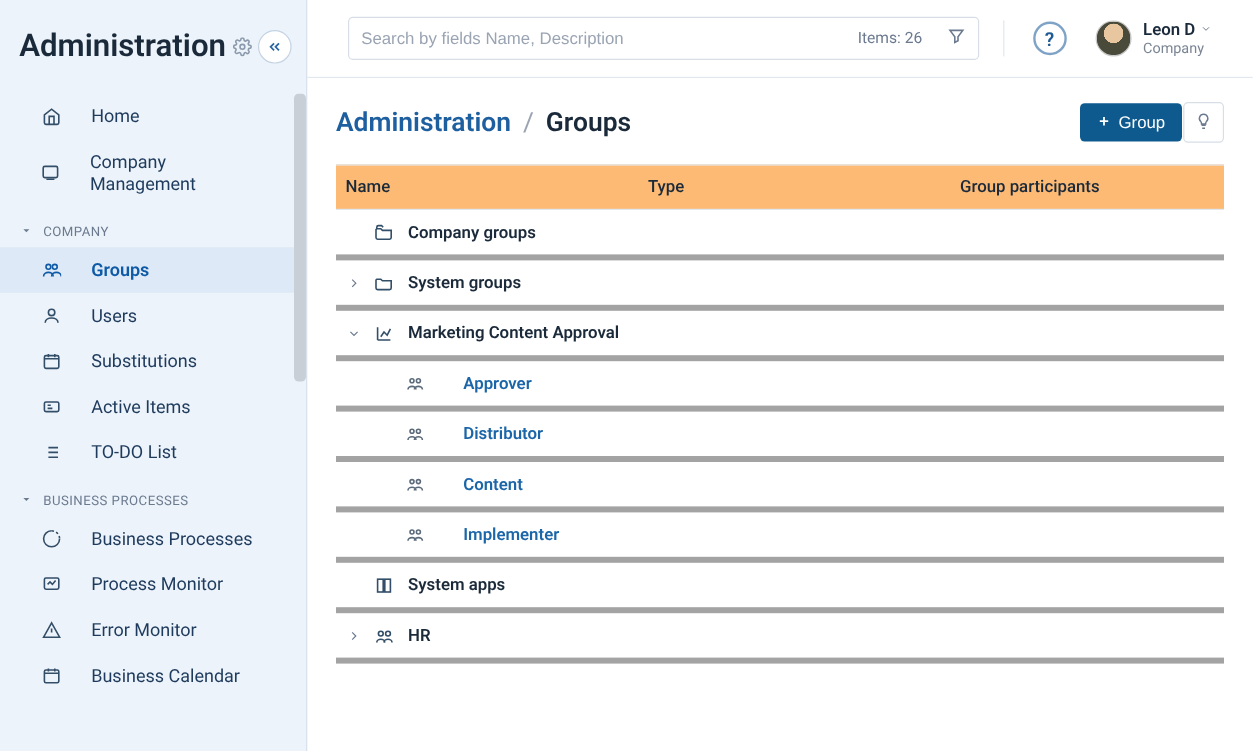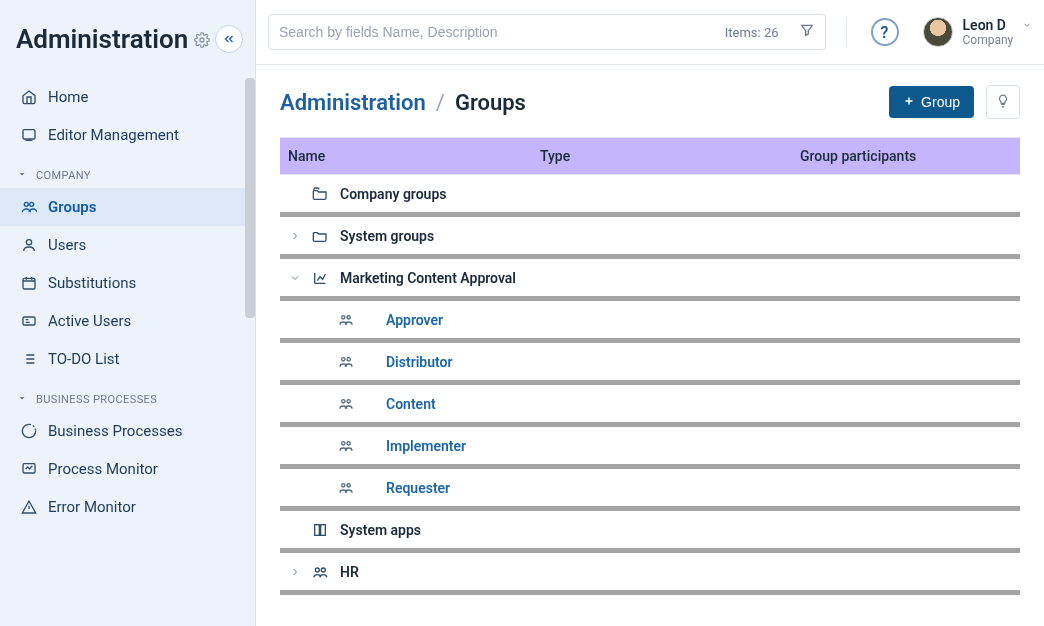--- a/index.html
+++ b/index.html
@@ -7,53 +7,53 @@
   .app { display: flex; height: 100%; }
 
   
   .sidebar { width: 256px; background: #ecf3fa; border-right: 1px solid #d9e2ec; display: flex; flex-direction: column; }
   .sidebar-header { display: flex; align-items: center; justify-content: space-between; padding: 24px 12px 24px 16px; }
   .sidebar-title { font-size: 26px; font-weight: 600; color: #1b2a3a; display: flex; align-items: center; gap: 6px; }
   .collapse-btn { width: 28px; height: 28px; border-radius: 50%; border: 1px solid #c4d3e3; background: #fff; display: flex; align-items: center; justify-content: center; cursor: pointer; color: #2c66a0; }
   .scrollbox { position: relative; flex: 1; overflow: hidden; }
   .scrollbar { position: absolute; right: 0; top: 0; width: 10px; height: 240px; background: #c9cfd6; border-radius: 4px; }
   .nav { list-style: none; padding: 0 0 12px 0; }
-  .nav-item { display: flex; align-items: center; gap: 10px; padding: 10px 20px; font-size: 15px; color: #1e3a5c; cursor: pointer; }
+  .nav-item { display: flex; align-items: center; gap: 24px; padding: 10px 34px; font-size: 15px; color: #1e3a5c; cursor: pointer; }
   .nav-item.active { background: #dde9f6; color: #0e5aa7; font-weight: 600; }
   .nav-item .icon { width: 18px; height: 18px; display: inline-flex; align-items: center; justify-content: center; color: #334e68; }
   .nav-item.active .icon { color: #0e5aa7; }
   .nav-section { display: flex; align-items: center; gap: 6px; padding: 14px 16px 6px 16px; font-size: 11px; letter-spacing: .4px; color: #6b7a8f; text-transform: uppercase; }
   .nav-section .chev { width: 14px; height: 14px; }
 
   
   .main { flex: 1; display: flex; flex-direction: column; }
-  .topbar { display: flex; align-items: center; justify-content: space-between; padding: 14px 12px; border-bottom: 1px solid #e2e8ef; gap: 20px; }
+  .topbar { display: flex; align-items: center; justify-content: space-between; padding: 14px 34px; border-bottom: 1px solid #e2e8ef; gap: 20px; }
   .search-wrap { flex: 1; max-width: 560px; display: flex; align-items: center; height: 36px; border: 1px solid #d7dee6; border-radius: 4px; padding: 0 10px; color: #7a8594; background: #fff; }
   .search-wrap input { border: none; outline: none; flex: 1; font-size: 14px; color: #445; background: transparent; }
   .search-wrap input::placeholder { color: #9aa4b2; }
   .items-count { font-size: 13px; color: #6b7a8f; white-space: nowrap; margin-right: 20px; }
   .filter-ic { color: #6b7a8f; }
   .topbar-right { display: flex; align-items: center; gap: 24px; border-left: 1px solid #e2e8ef; padding-left: 24px; }
   .help-circle { width: 28px; height: 28px; border-radius: 50%; border: 2px solid #7fa3c7; display: flex; align-items: center; justify-content: center; color: #1e5a93; font-size: 16px; font-weight: 600; cursor: pointer; }
   .user { display: flex; align-items: center; gap: 10px; cursor: pointer; }
   .avatar { width: 30px; height: 30px; border-radius: 50%; background: radial-gradient(circle at 50% 35%, #e8c6a0 0 35%, #4a4a3a 36% 100%); border: 1px solid #c8c8c8; }
-  .user-text .name { font-size: 14px; font-weight: 600; color: #1b2a3a; display: flex; align-items: center; gap: 16px; }
+  .user-text .name { font-size: 14px; font-weight: 600; color: #1b2a3a; display: flex; align-items: center; gap: 4px; }
   .user-text .sub { font-size: 12px; color: #7a8594; }
 
   .content { padding: 20px 24px 0 24px; flex: 1; overflow: hidden; }
   .crumbs-row { display: flex; align-items: center; justify-content: space-between; margin-bottom: 18px; }
   .crumbs { font-size: 22px; font-weight: 600; display: flex; align-items: center; gap: 10px; }
   .crumb-link { color: #1e5fa0; }
   .crumb-sep { color: #9aa4b2; font-weight: 400; }
   .crumb-current { color: #1b2a3a; }
-  .crumb-actions { display: flex; gap: 12px; align-items: center; }
+  .crumb-actions { display: flex; gap: 1px; align-items: center; }
   .btn-primary { background: #0e5a8f; color: #fff; border: none; border-radius: 4px; padding: 8px 14px; font-size: 14px; font-weight: 500; display: flex; align-items: center; gap: 6px; cursor: pointer; }
   .btn-icon { background: #fff; border: 1px solid #d7dee6; border-radius: 4px; width: 34px; height: 34px; display: flex; align-items: center; justify-content: center; cursor: pointer; color: #6b7a8f; }
 
-  .table-head { display: flex; background: #c4b5fd; border-top: 1px solid #e2e8ef; border-bottom: 1px solid #e2e8ef; font-size: 14px; color: #1b2a3a; font-weight: 500; }
+  .table-head { display: flex; background: #fdba74; border-top: 1px solid #e2e8ef; border-bottom: 1px solid #e2e8ef; font-size: 14px; color: #1b2a3a; font-weight: 500; }
   .col-name-h { padding: 10px 0 10px 8px; width: 260px; }
   .col-type-h { padding: 10px 0; width: 260px; }
   .col-part-h { padding: 10px 0; flex: 1; }
 
   .tree { font-size: 14px; }
   .row { display: flex; align-items: center; height: 42px; border-bottom: 5px solid #a3a3a3; padding-left: 6px; }
   .toggle { width: 18px; display: inline-flex; align-items: center; justify-content: center; color: #6b7a8f; }
   .row .icon { width: 20px; display: inline-flex; align-items: center; justify-content: center; color: #334e68; margin-right: 10px; margin-left: 6px; }
   .row .label { color: #1b2a3a; font-weight: 600; }
   .row.link .label { color: #1b66a8; font-weight: 600; cursor: pointer; }
@@ -96,21 +96,21 @@
             </span>
           <span>Home</span>
         </li>
         <li class="nav-item">
           <span class="icon">
               <svg width="16" height="16" viewBox="0 0 24 24" fill="none" stroke="currentColor" stroke-width="2">
                 <rect x="3" y="4" width="18" height="14" rx="2"></rect>
                 <path d="M7 20h10"></path>
               </svg>
             </span>
-          <span>Editor Management</span>
+          <span>Company Management</span>
         </li>
 
         <li class="nav-section">
           <span class="chev"><svg width="12" height="12" viewBox="0 0 24 24" fill="currentColor">
                 <path d="M7 10l5 5 5-5z"></path>
               </svg></span>
           <span>COMPANY</span>
         </li>
         <li class="nav-item active">
           <span class="icon">
@@ -141,21 +141,21 @@
             </span>
           <span>Substitutions</span>
         </li>
         <li class="nav-item">
           <span class="icon">
               <svg width="16" height="16" viewBox="0 0 24 24" fill="none" stroke="currentColor" stroke-width="2">
                 <rect x="3" y="6" width="18" height="12" rx="2"></rect>
                 <path d="M7 10h4M7 14h6"></path>
               </svg>
             </span>
-          <span>Active Users</span>
+          <span>Active Items</span>
         </li>
         <li class="nav-item">
           <span class="icon">
               <svg width="16" height="16" viewBox="0 0 24 24" fill="none" stroke="currentColor" stroke-width="2">
                 <path d="M8 6h12M8 12h12M8 18h12M4 6h.01M4 12h.01M4 18h.01"></path>
               </svg>
             </span>
           <span>TO-DO List</span>
         </li>
 
@@ -184,20 +184,29 @@
           <span>Process Monitor</span>
         </li>
         <li class="nav-item">
           <span class="icon">
               <svg width="16" height="16" viewBox="0 0 24 24" fill="none" stroke="currentColor" stroke-width="2">
                 <path d="M12 3l10 18H2z"></path>
                 <path d="M12 10v5M12 18h.01"></path>
               </svg>
             </span>
           <span>Error Monitor</span>
+        </li>
+        <li class="nav-item">
+          <span class="icon">
+              <svg width="16" height="16" viewBox="0 0 24 24" fill="none" stroke="currentColor" stroke-width="2">
+                <rect x="3" y="5" width="18" height="16" rx="2"></rect>
+                <path d="M3 9h18M8 3v4M16 3v4"></path>
+              </svg>
+            </span>
+          <span>Business Calendar</span>
         </li>
       </ul>
     </div>
   </aside>
 
   <main class="main">
     <div class="topbar">
       <div class="search-wrap">
         <input type="text" placeholder="Search by fields Name, Description" style="">
         <span class="items-count">Items: 26</span>
@@ -326,31 +335,20 @@
           <span class="icon">
               <svg width="16" height="16" viewBox="0 0 24 24" fill="none" stroke="#5b6b7c" stroke-width="2">
                 <circle cx="8" cy="8" r="2.5"></circle>
                 <circle cx="16" cy="8" r="2.5"></circle>
                 <path d="M3 19c0-2.5 2.5-4 5-4s5 1.5 5 4"></path>
                 <path d="M11 19c0-2.5 2.5-4 5-4s5 1.5 5 4"></path>
               </svg>
             </span>
           <span class="label">Implementer</span>
         </div>
-        <div class="row link indent-1">
-          <span class="icon">
-              <svg width="16" height="16" viewBox="0 0 24 24" fill="none" stroke="#5b6b7c" stroke-width="2">
-                <circle cx="8" cy="8" r="2.5"></circle>
-                <circle cx="16" cy="8" r="2.5"></circle>
-                <path d="M3 19c0-2.5 2.5-4 5-4s5 1.5 5 4"></path>
-                <path d="M11 19c0-2.5 2.5-4 5-4s5 1.5 5 4"></path>
-              </svg>
-            </span>
-          <span class="label">Requester</span>
-        </div>
         <div class="row norm">
           <span class="toggle"></span>
           <span class="icon">
               <svg width="16" height="16" viewBox="0 0 24 24" fill="none" stroke="currentColor" stroke-width="2">
                 <rect x="4" y="4" width="7" height="16"></rect>
                 <rect x="13" y="4" width="7" height="16"></rect>
               </svg>
             </span>
           <span class="label">System apps</span>
         </div>

